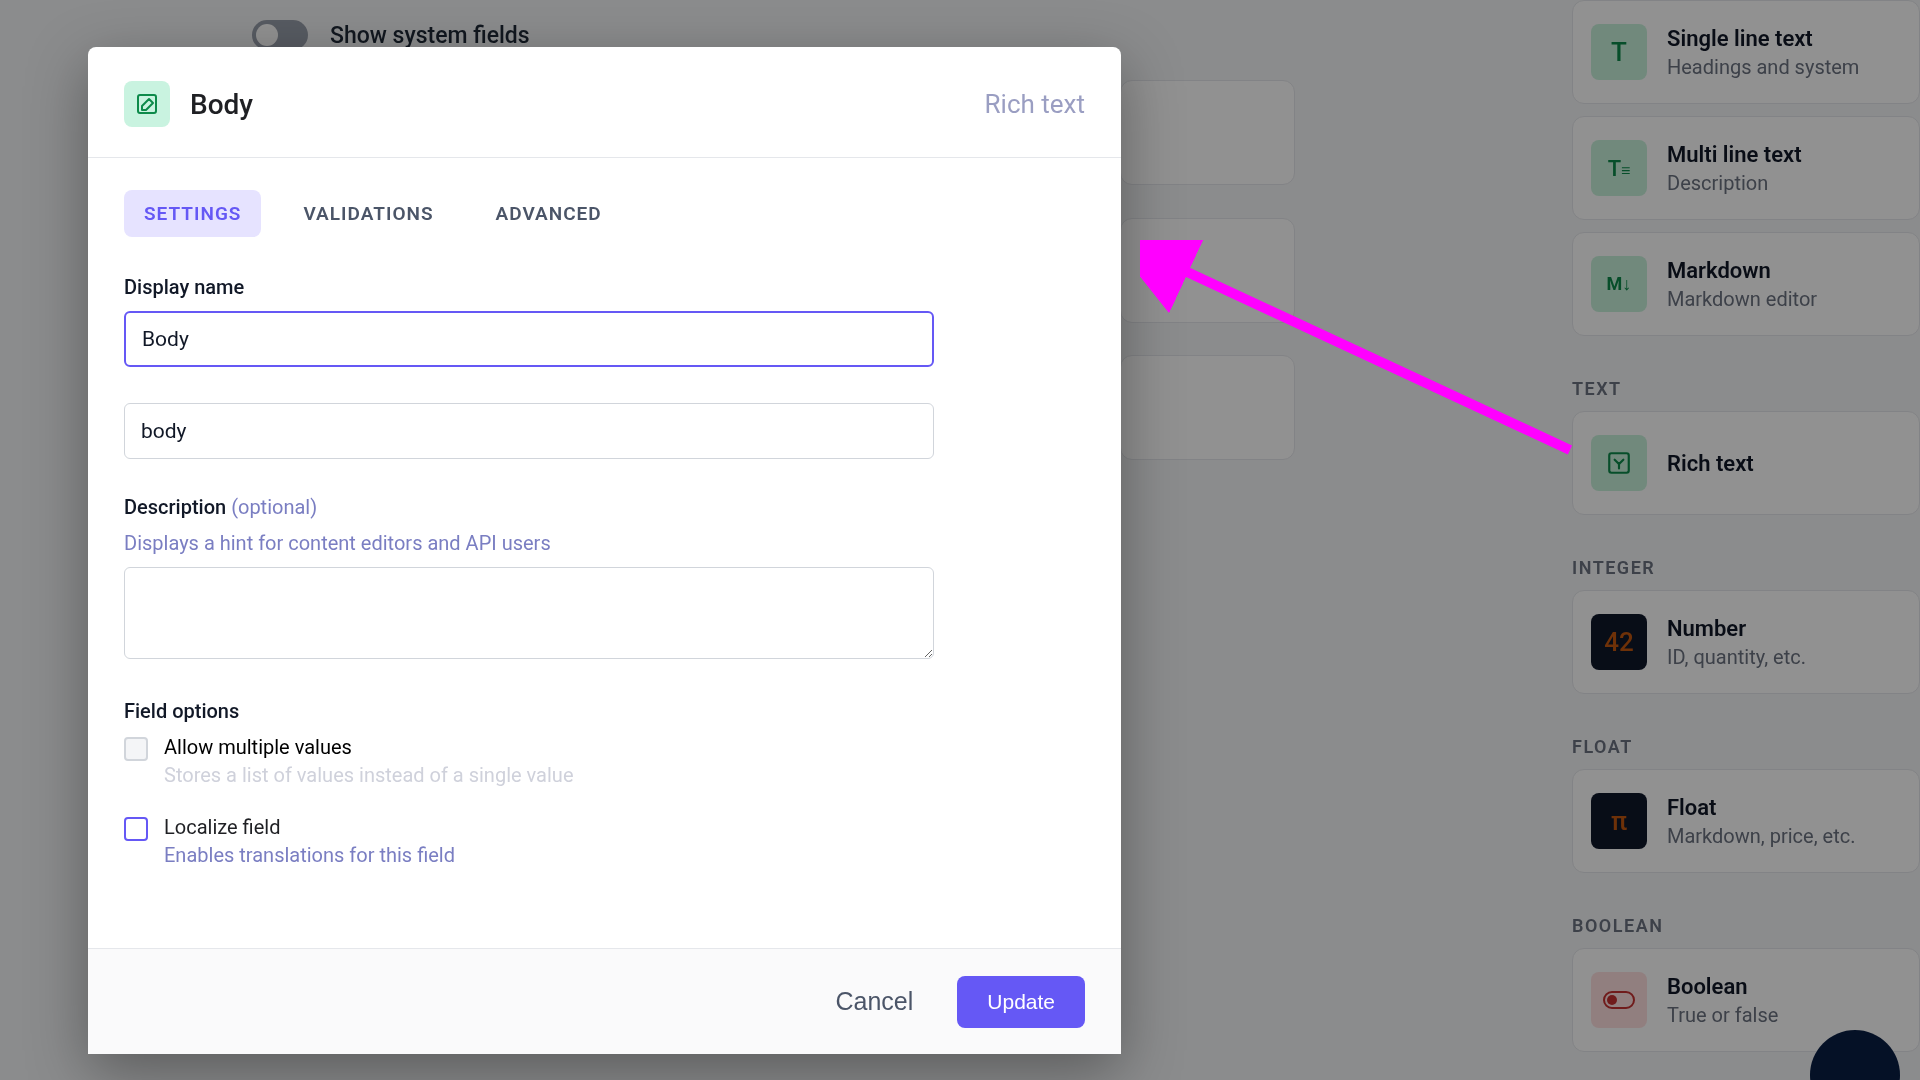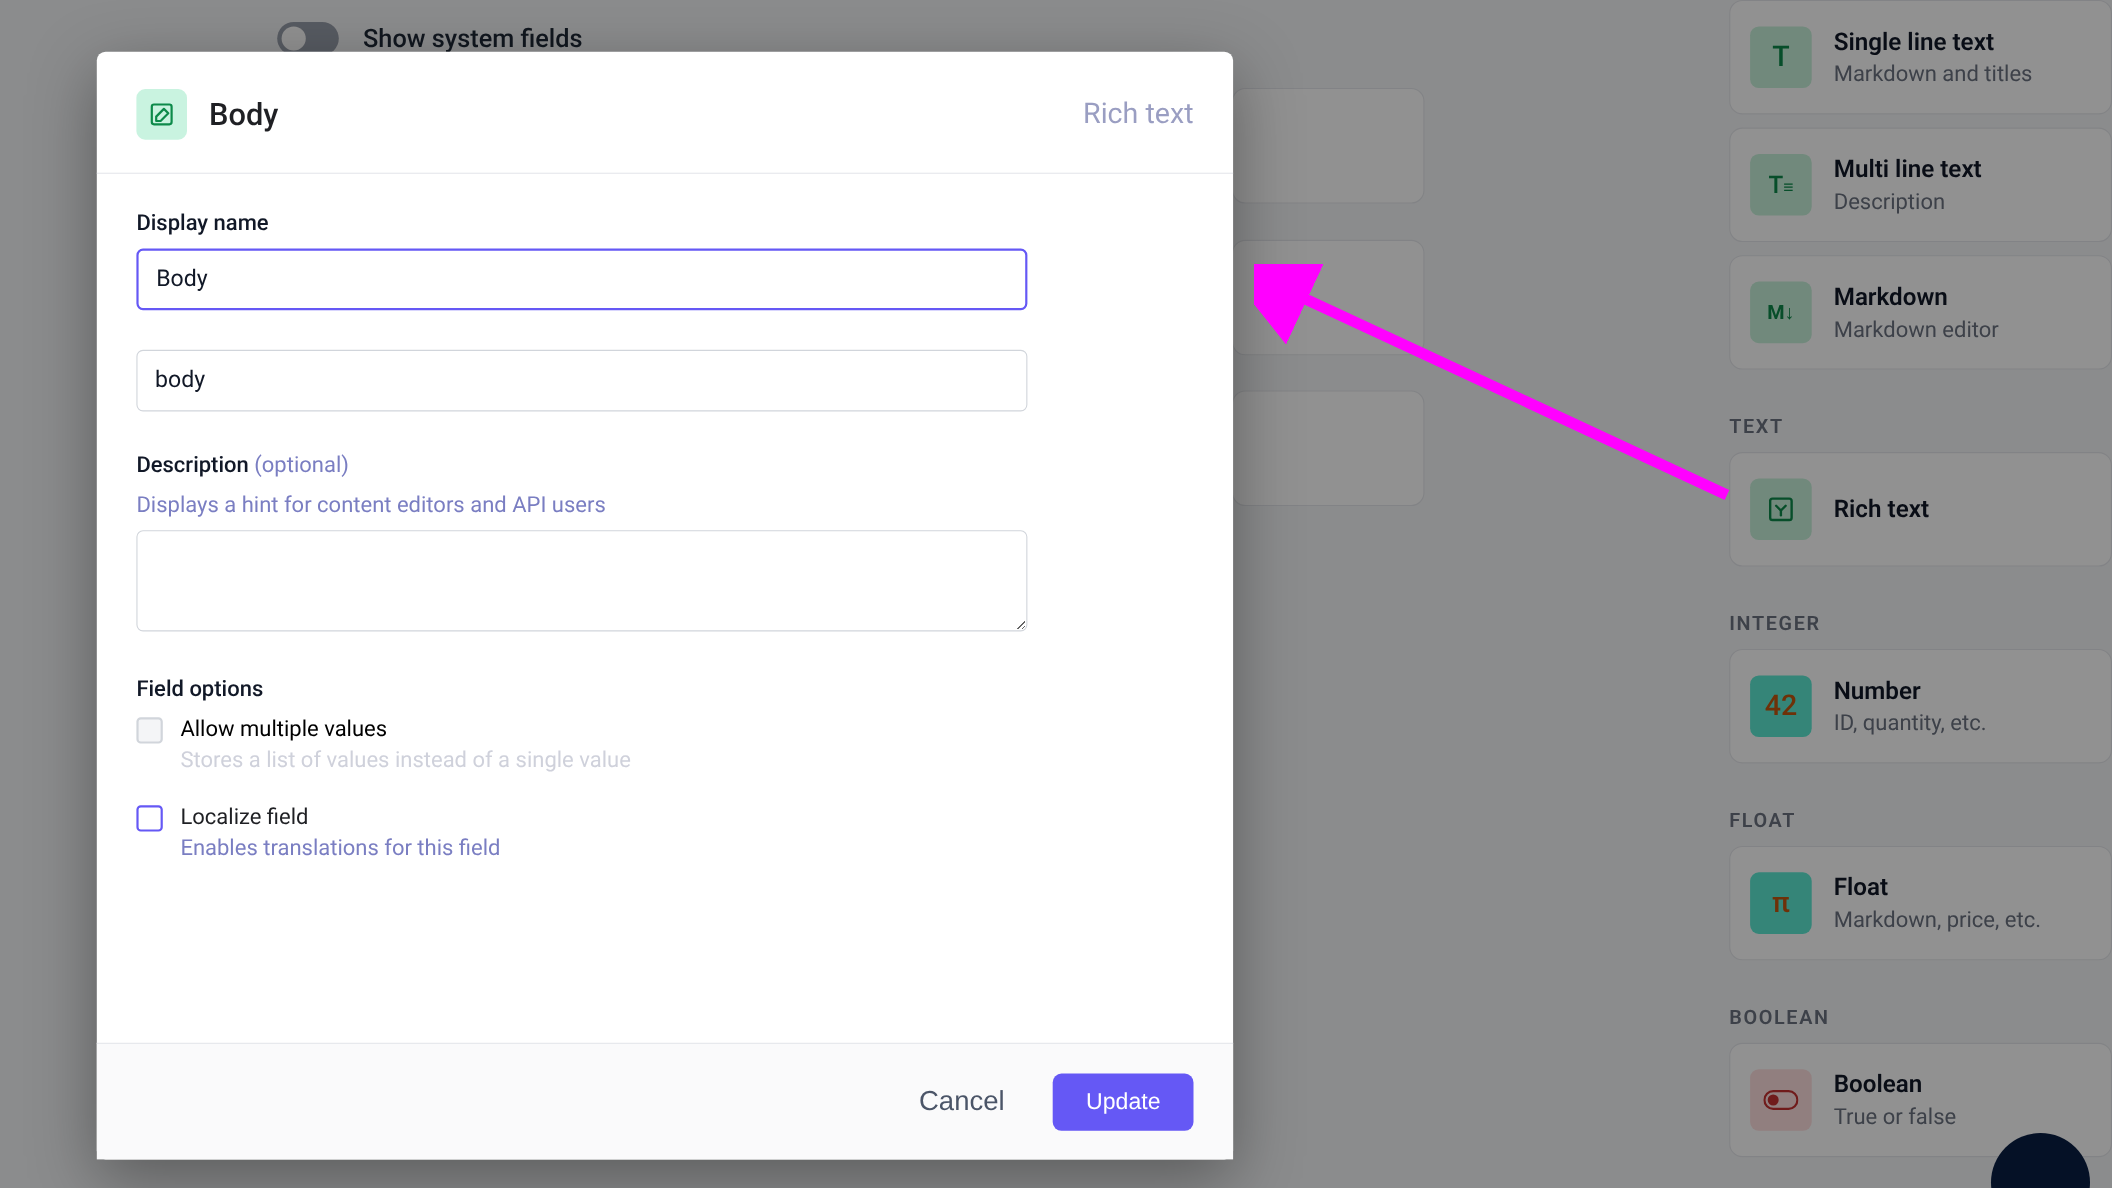--- a/index.html
+++ b/index.html
@@ -72,21 +72,21 @@
     height: 104px;
   }
   .type-icon {
     width: 56px; height: 56px;
     border-radius: 8px;
     display:flex;align-items:center;justify-content:center;
     font-size: 26px; font-weight: 500;
     flex-shrink:0;
   }
   .ic-green  { background:#c7f1da; color:#0d8a4a; }
-  .ic-orange { background:#5eead4; color:#c2570f; }
+  .ic-orange { background:#0f172a; color:#c2570f; }
   .ic-red    { background:#ffd4d4; color:#c53030; }
   .type-title { font-size: 22px; font-weight:600; color:#111827; }
   .type-desc  { font-size: 20px; color:#6b7280; margin-top:4px; }
 
   
   .modal {
     position: absolute;
     left: 88px; top: 47px;
     width: 1033px; height: 1007px;
     background: #fff;
@@ -209,21 +209,21 @@
   <div class="bg-card" style="left:1120px; top:355px; width:175px;"></div>
 
   <div class="sidebar-types">
 
     <div class="type-card">
       <div class="type-icon ic-green">
           <span>T</span>
         </div>
       <div>
         <div class="type-title">Single line text</div>
-        <div class="type-desc">Markdown and titles</div>
+        <div class="type-desc">Headings and system</div>
       </div>
     </div>
 
     <div class="type-card">
       <div class="type-icon ic-green">
           <span style="font-size:22px;">T<span style="font-size:16px;">≡</span></span>
         </div>
       <div>
         <div class="type-title">Multi line text</div>
         <div class="type-desc">Description</div>
@@ -311,20 +311,25 @@
           <path d="M14 7l4 4-7 7H7v-4l7-7z"></path>
         </svg>
       </div>
       <div class="mh-title">Body</div>
     </div>
     <div class="mh-type">Rich text</div>
   </div>
 
   <div class="modal-body">
 
+    <div class="tabs">
+      <div class="tab active">SETTINGS</div>
+      <div class="tab">VALIDATIONS</div>
+      <div class="tab">ADVANCED</div>
+    </div>
 
     <div class="field-group">
       <div class="field-label">Display name</div>
       <input class="text-input focus" value="Body" style="">
     </div>
 
     <div class="field-group">
       <input class="text-input" value="body" style="">
     </div>
 

